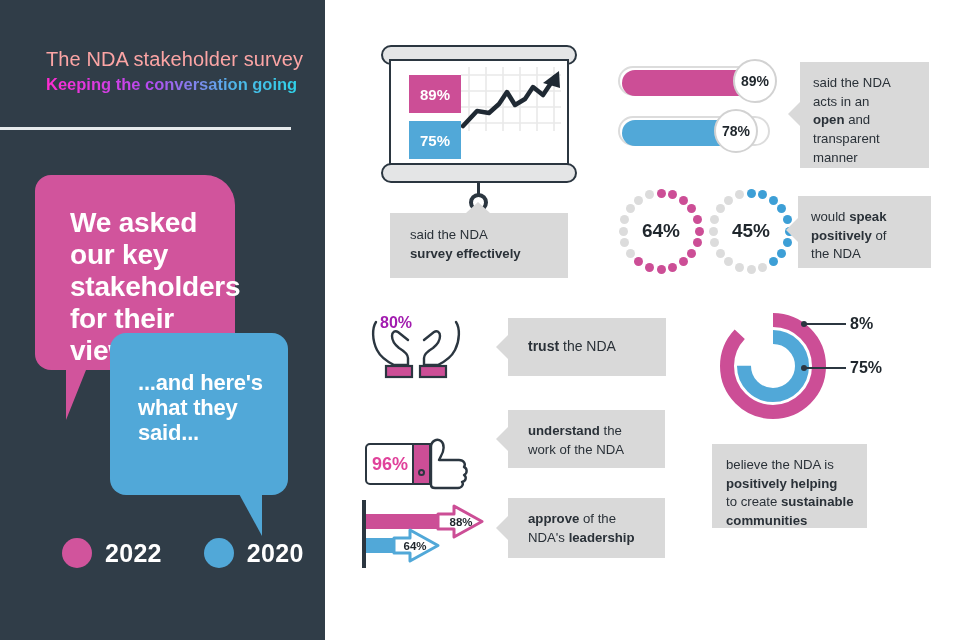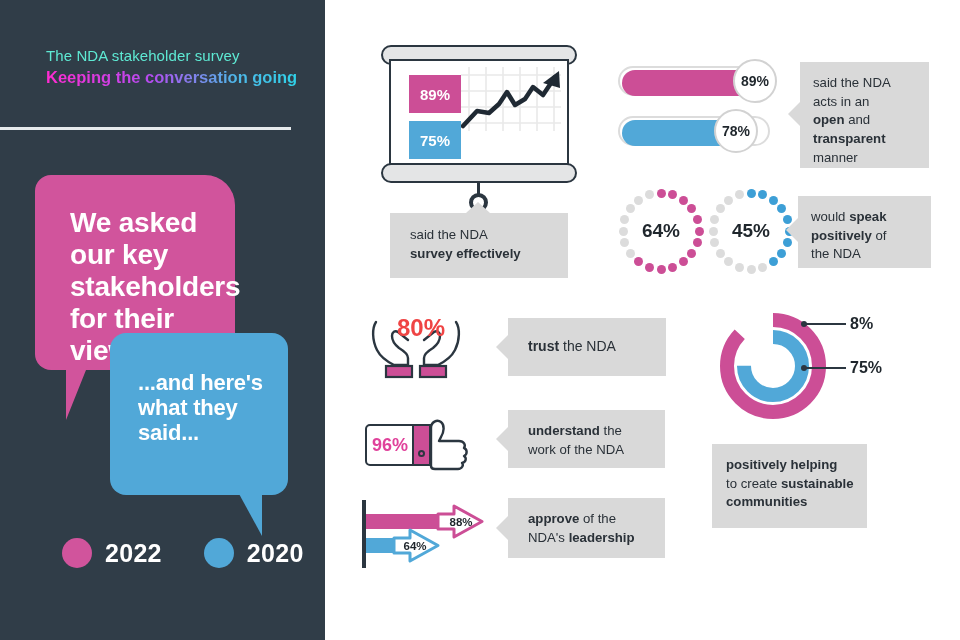--- a/index.html
+++ b/index.html
@@ -23,22 +23,22 @@
     left: 0; top: 0;
     width: 325px; height: 640px;
     background: #303d48;
   }
   #title-block {
     position: absolute;
     left: 46px; top: 46px;
     width: 260px;
   }
   #title-line1 {
-    font-size: 15px;
-    color: #5eead4;
+    font-size: 20px;
+    color: #fca5a5;
     letter-spacing: .1px;
     line-height: 1.35;
   }
   #title-line2 {
     font-size: 16.5px;
     font-weight: bold;
     line-height: 1.35;
     background: linear-gradient(90deg, #ff2bd1 0%, #b44cf0 42%, #4fb6e8 75%, #2fd2e8 100%);
     -webkit-background-clip: text;
     background-clip: text;
@@ -203,26 +203,26 @@
     position: absolute; inset: 0;
     display: flex; align-items: center; justify-content: center;
     font-size: 19px; font-weight: bold; color: #1f262c;
   }
   #donut-64 { left: 617px; top: 187px; }
   #donut-45 { left: 707px; top: 187px; }
   #callout-speak { left: 798px; top: 196px; width: 133px; height: 72px; padding: 12px 0 10px 13px; }
   
   #hands { position: absolute; left: 368px; top: 310px; width: 96px; height: 74px; }
   #hands-pct {
-    position: absolute; left: 29px; top: 4px;
-    font-size: 24px; font-weight: bold; color: #ef4444;
+    position: absolute; left: 12px; top: 4px;
+    font-size: 16px; font-weight: bold; color: #a21caf;
   }
   #callout-trust { left: 508px; top: 318px; width: 158px; height: 58px; padding: 19px 0 0 20px; }
   
-  #thumb { position: absolute; left: 365px; top: 418px; width: 120px; height: 56px; }
+  #thumb { position: absolute; left: 365px; top: 437px; width: 120px; height: 56px; }
   #thumb-sleeve {
     position: absolute; left: 0; top: 6px;
     width: 66px; height: 42px;
     background: #ffffff; border: 2px solid #2b3640;
     border-radius: 5px 0 0 5px; box-sizing: border-box;
     display: flex; align-items: center; justify-content: center;
     font-size: 18px; font-weight: bold; color: #e0429b;
     padding-right: 16px;
   }
   #thumb-cuff {
@@ -338,21 +338,21 @@
       </div>
       <div class="knob" style="left:96px;top:-7px;">78%</div>
     </div>
   </div>
 
   <div class="callout" id="callout-open">
     <div class="notch-left" style="top:40px;"></div>
     <div>said the NDA</div>
     <div>acts in an</div>
     <div><b>open</b><span> and</span></div>
-    <div style="font-weight:bold;">transparent</div>
+    <div style="font-weight:normal;">transparent</div>
     <div>manner</div>
   </div>
 
   <div class="dotted" id="donut-64">
     <div class="dotted-label">64%</div>
   <div class="dot dot-pink" style="left: 39.5px; top: 1.5px;"></div>
       <div class="dot dot-pink" style="left: 51.2426px; top: 3.35985px;"></div>
       <div class="dot dot-pink" style="left: 61.8358px; top: 8.75735px;"></div>
       <div class="dot dot-pink" style="left: 70.2426px; top: 17.1642px;"></div>
       <div class="dot dot-pink" style="left: 75.6401px; top: 27.7574px;"></div>
@@ -463,18 +463,19 @@
   <svg width="130" height="90" style="position:absolute;left:800px;top:310px;">
     <circle cx="4" cy="14" r="3" fill="#2b3640"></circle>
     <line x1="4" y1="14" x2="46" y2="14" stroke="#2b3640" stroke-width="2"></line>
     <circle cx="4" cy="58" r="3" fill="#2b3640"></circle>
     <line x1="4" y1="58" x2="46" y2="58" stroke="#2b3640" stroke-width="2"></line>
   </svg>
   <div class="ring-label" style="left:850px;top:315px;">8%</div>
   <div class="ring-label" style="left:850px;top:359px;">75%</div>
 
   <div class="callout" id="callout-communities">
+    <div>believe the NDA is</div>
     <div style="font-weight:bold;">positively helping</div>
     <div><span>to create </span><b>sustainable</b></div>
     <div style="font-weight:bold;">communities</div>
   </div>
 
 </div>
 
 </body></html>

